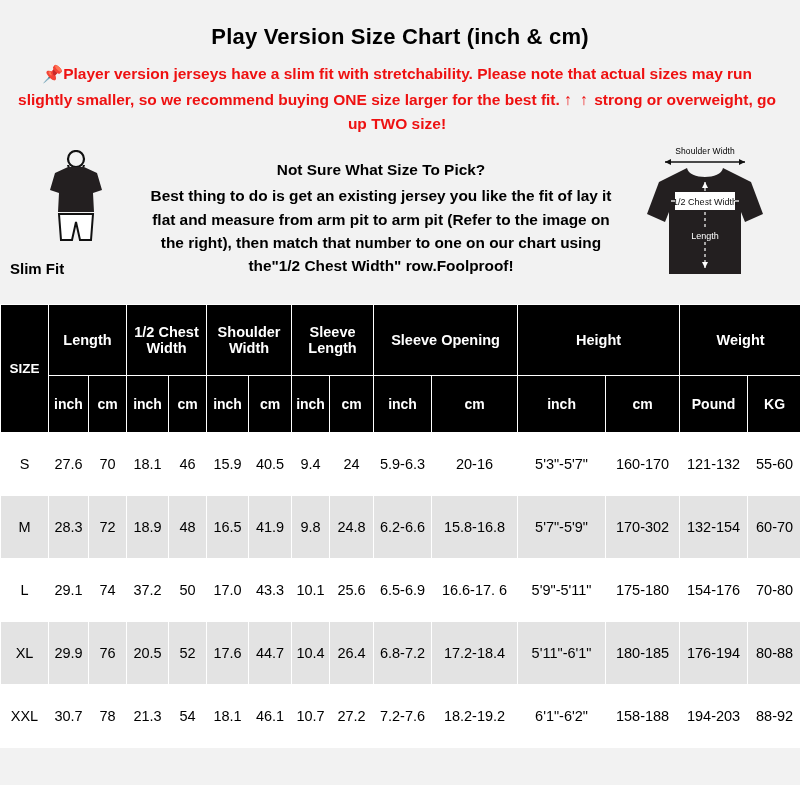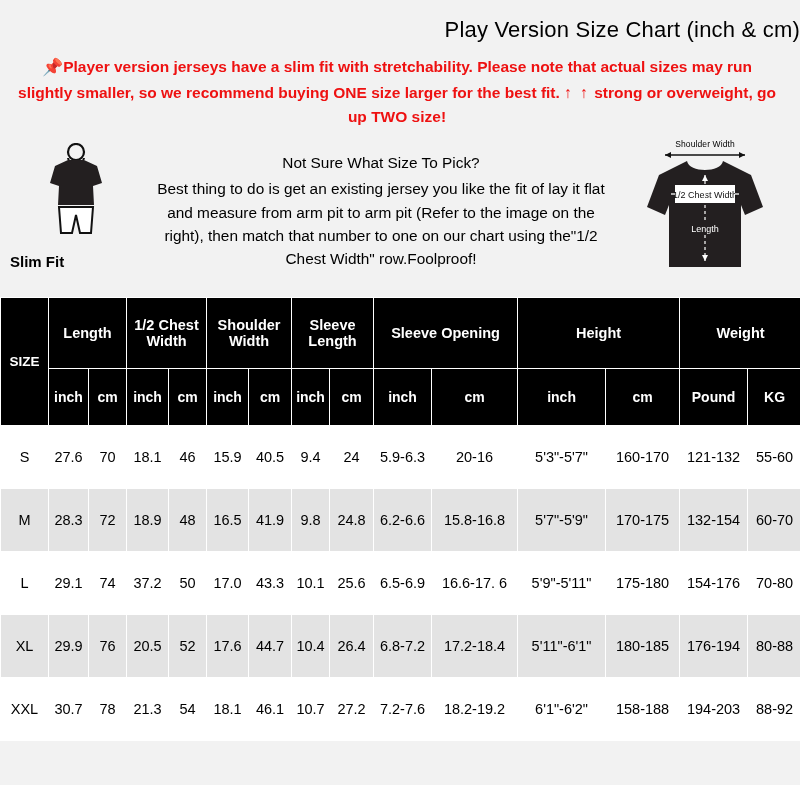--- a/index.html
+++ b/index.html
@@ -14,24 +14,24 @@
     color: #000;
     overflow: hidden;
   }
   .page {
     position: relative;
     width: 800px;
     height: 785px;
     background: #f2f2f2;
   }
   .title {
-    text-align: right;
+    text-align: center;
     font-size: 22px;
-    font-weight: normal;
-    padding-top: 17px;
+    font-weight: bold;
+    padding-top: 24px;
     letter-spacing: 0.2px;
   }
   .notice {
     color: #ee1111;
     font-weight: bold;
     font-size: 15.5px;
     line-height: 1.55;
     text-align: center;
     padding: 12px 20px 0 14px;
   }
@@ -52,21 +52,21 @@
   }
   .col-left {
     width: 132px;
     text-align: left;
     padding-top: 6px;
   }
   .col-mid {
     flex: 1;
     text-align: center;
     font-size: 15.4px;
-    font-weight: normal;
+    font-weight: bold;
     line-height: 1.5;
     padding: 14px 4px 0 4px;
   }
   .col-right {
     width: 170px;
     text-align: center;
     padding-top: 2px;
   }
   .slim-fit-label {
     font-weight: bold;
@@ -275,21 +275,21 @@
         <td>72</td>
         <td>18.9</td>
         <td>48</td>
         <td>16.5</td>
         <td>41.9</td>
         <td>9.8</td>
         <td>24.8</td>
         <td>6.2-6.6</td>
         <td>15.8-16.8</td>
         <td>5'7"-5'9"</td>
-        <td>170-175</td>
+        <td>170-302</td>
         <td>132-154</td>
         <td>60-70</td>
       </tr>
       <tr>
         <td class="size-label">L</td>
         <td>29.1</td>
         <td>74</td>
         <td>37.2</td>
         <td>50</td>
         <td>17.0</td>

